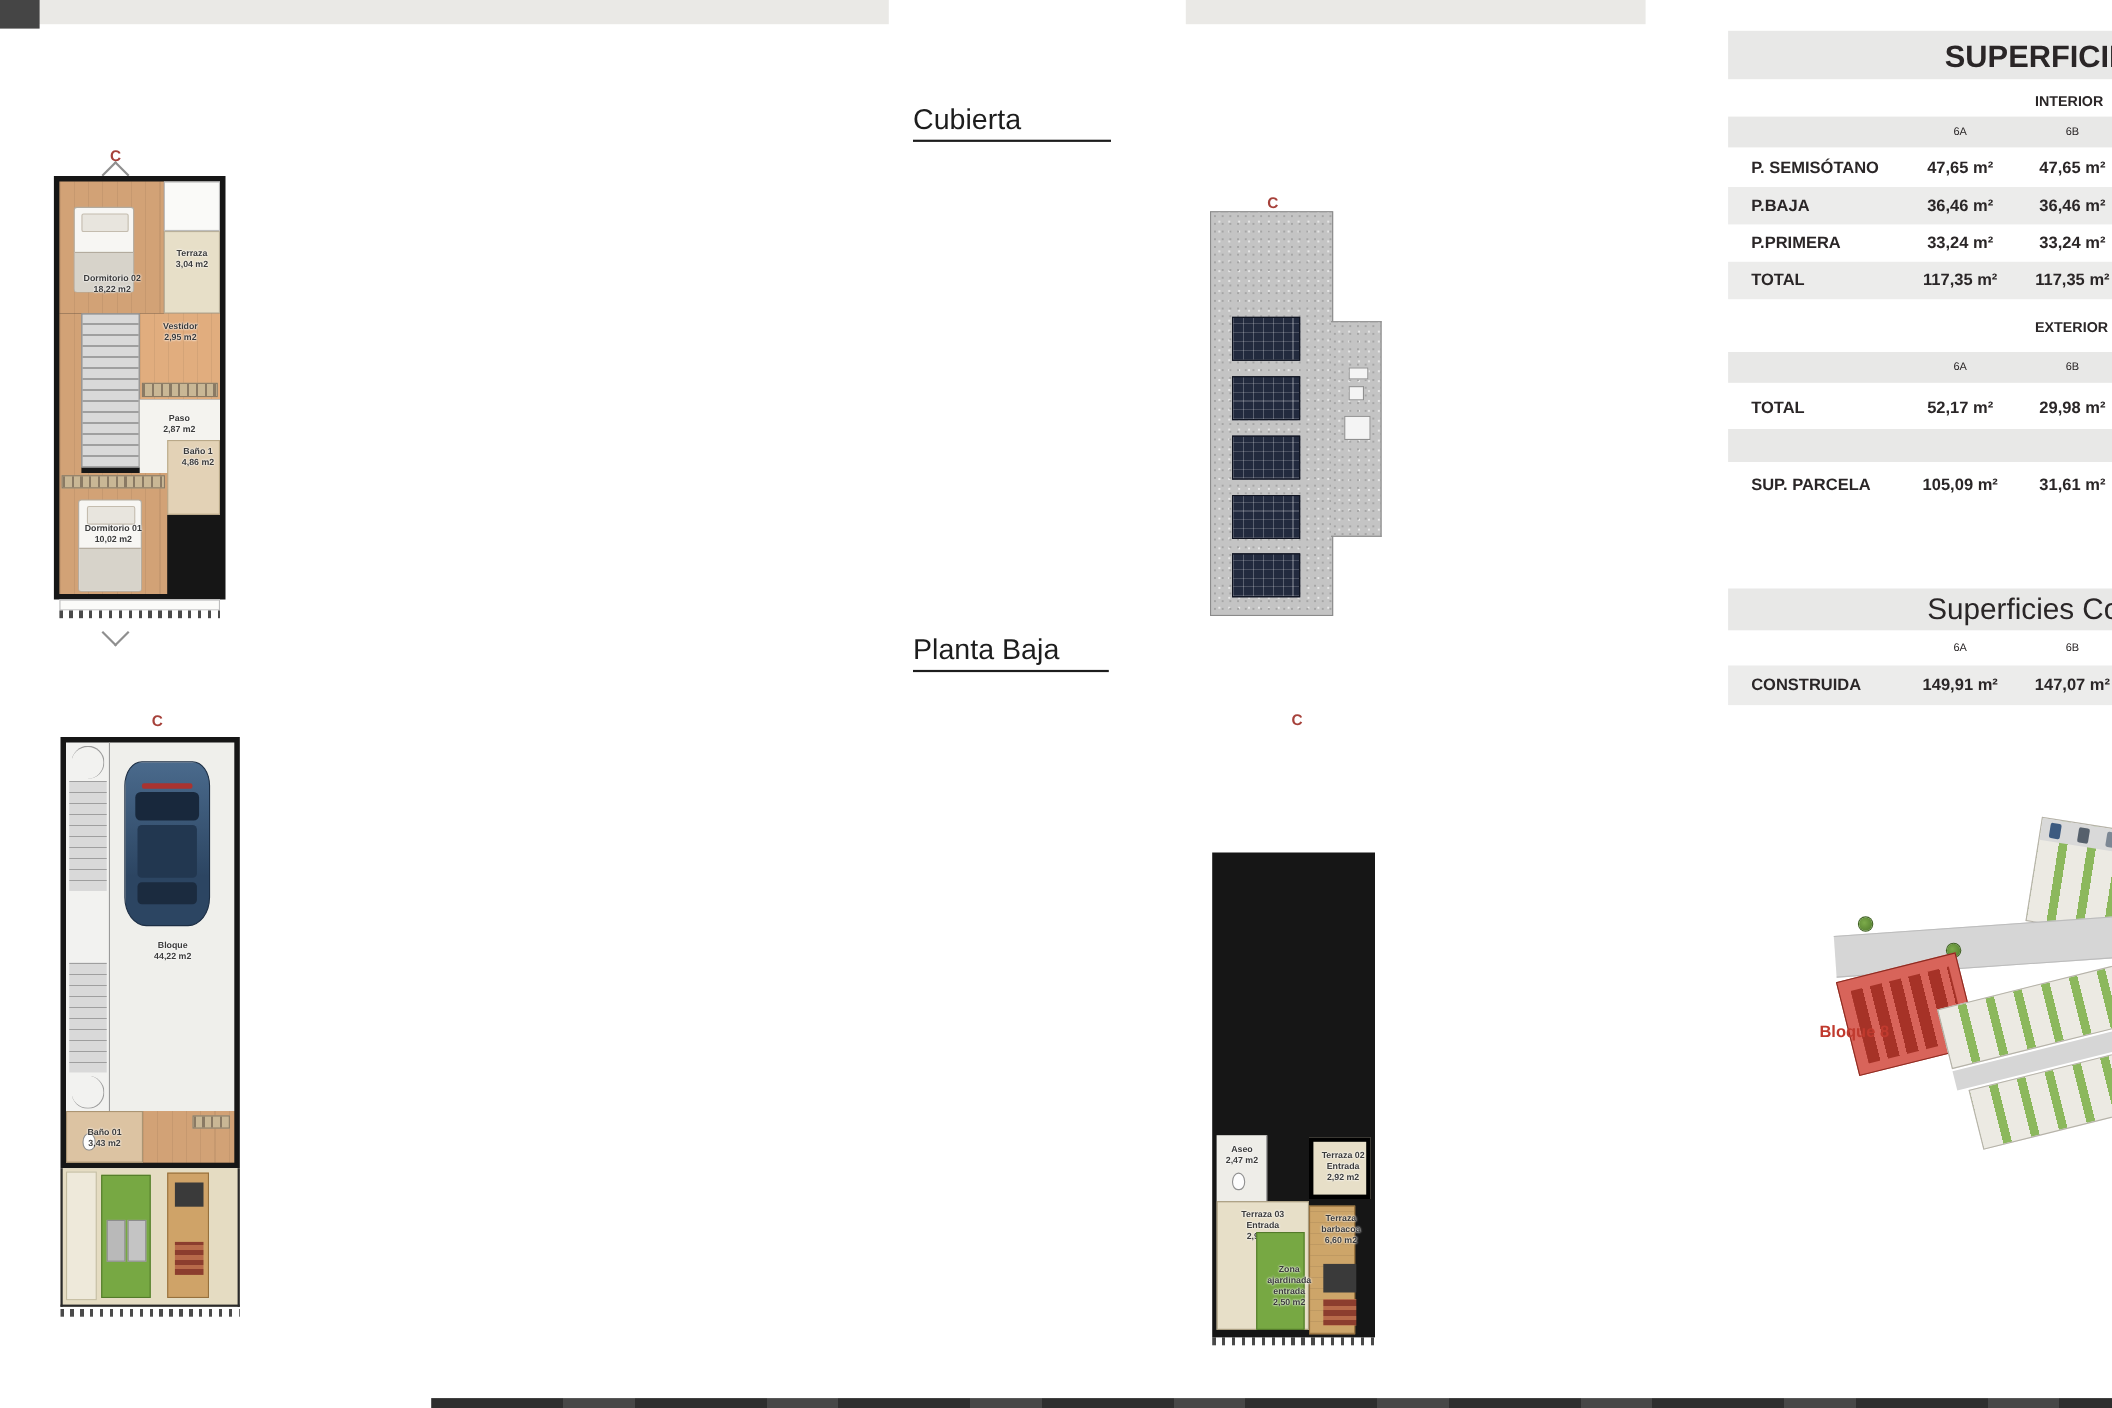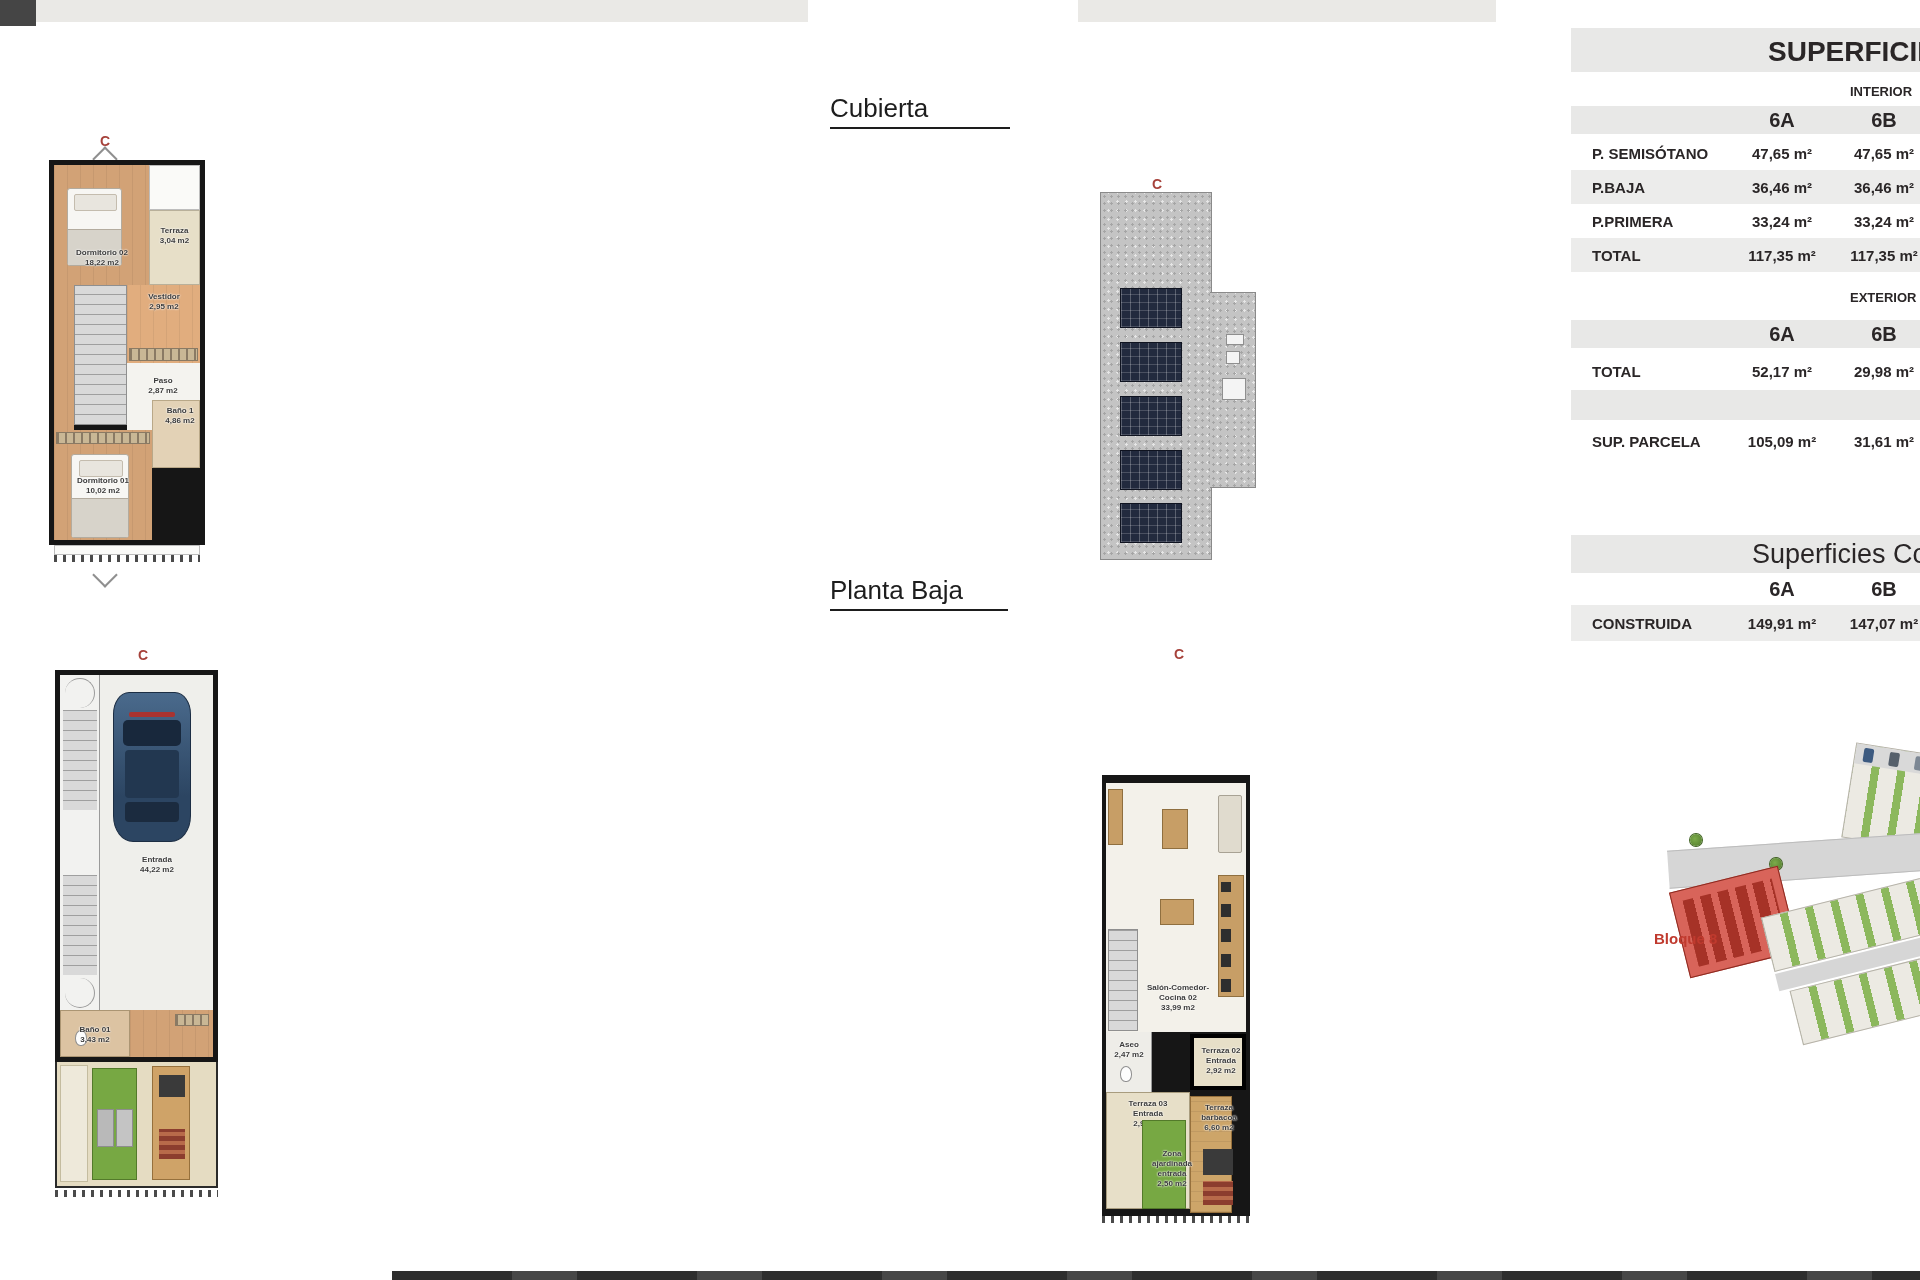--- a/index.html
+++ b/index.html
@@ -6,21 +6,21 @@
   html,body{background:#fff}
   .canvas{position:relative;width:1920px;height:1280px;overflow:hidden;background:#fff;
           font-family:"Liberation Sans",sans-serif;color:#2a2627}
   .a{position:absolute}
 
   
   .panel{position:absolute;width:420px}
   .band{position:absolute;left:0;width:100%;background:#e8e8e7}
   .tbl-title{position:absolute;font-size:28px;font-weight:600;color:#2a2627;white-space:nowrap}
   .sec-label{position:absolute;left:279px;width:140px;font-size:13px;font-weight:700;white-space:nowrap}
-  .col-h{position:absolute;top:50%;transform:translate(-50%,-50%);font-size:20px;font-weight:700}
+  .col-h{position:absolute;top:50%;transform:translate(-50%,-50%);font-size:10px;font-weight:400}
   .t-row{position:absolute;left:0;width:100%;height:34px}
   .t-row.alt{background:#ececeb}
   .t-label{position:absolute;left:21px;top:50%;transform:translateY(-50%);font-size:15px;font-weight:700;white-space:nowrap}
   .t-val{position:absolute;top:50%;transform:translate(-50%,-50%);font-size:15px;font-weight:600;white-space:nowrap}
   .va{left:211px}.vb{left:313px}
 
   
   .h-big{position:absolute;font-size:26px;font-weight:400;color:#1d1d1d;white-space:nowrap}
   .h-rule{position:absolute;height:2px;background:#1d1d1d}
 
@@ -153,21 +153,21 @@
 
     <div class="a" style="left:58px;top:22px;width:78px;height:150px">
       <div class="a" style="inset:0;background:linear-gradient(180deg,#4a6a8c,#2c4562 70%);border-radius:16px 16px 20px 20px/22px 22px 26px 26px;border:1px solid #1c2e44"></div>
       <div class="a" style="left:16px;top:20px;width:46px;height:5px;background:#a93330;border-radius:2px"></div>
       <div class="a" style="left:10px;top:28px;width:58px;height:26px;background:#18283c;border-radius:5px"></div>
       <div class="a" style="left:12px;top:58px;width:54px;height:48px;background:#223750;border-radius:4px"></div>
       <div class="a" style="left:12px;top:110px;width:54px;height:20px;background:#1b2b3f;border-radius:4px"></div>
     </div>
 
     <div class="rlabel" style="left:50px;top:185px;width:104px">
-      <span>Entrada</span>
+      <span>Bloque</span>
       <span>44,22 m2</span>
     </div>
 
     <div class="room" style="left:5px;top:340px;width:70px;height:47px;background:#dcc3a2;border:1px solid #ab9573"></div>
     <div class="toilet" style="left:20px;top:360px"></div>
     <div class="room wood" style="left:75px;top:340px;width:83px;height:47px"></div>
     <div class="wardrobe" style="left:120px;top:344px;width:34px;height:12px"></div>
 
     <div class="rlabel" style="left:8px;top:355px;width:64px">
       <span>Baño 01</span>
@@ -205,34 +205,20 @@
     <div class="roofbox" style="left:122px;top:186px;width:24px;height:22px"></div>
   </div>
 
   <div class="marker-c" style="left:1174px;top:646px">C</div>
 
   <div class="a" style="left:1102px;top:668px;width:148px;height:555px">
 
 
     <div class="walls" style="left:0;top:107px;width:148px;height:441px"></div>
 
-    <div class="room" style="left:4px;top:115px;width:140px;height:249px;background:#f3f1ea">
-      <div class="woodfurn" style="left:2px;top:6px;width:15px;height:56px"></div>
-      <div class="sofa" style="left:112px;top:12px;width:24px;height:58px"></div>
-      <div class="woodfurn" style="left:56px;top:26px;width:26px;height:40px"></div>
-      <div class="woodfurn" style="left:54px;top:116px;width:34px;height:26px"></div>
-      <div class="woodfurn" style="left:112px;top:92px;width:26px;height:122px">
-        <div class="appl" style="left:2px;top:6px;width:10px;height:110px"></div>
-      </div>
-      <div class="stairs" style="position:absolute;left:2px;top:146px;width:30px;height:102px"></div>
-      <div class="rlabel" style="left:34px;top:200px;width:76px">
-        <span>Salón-Comedor-Cocina 02</span>
-        <span>33,99 m2</span>
-      </div>
-    </div>
 
     <div class="room" style="left:4px;top:364px;width:46px;height:60px;background:#eeede8;border-right:1px solid #9a9a9a">
       <div class="toilet" style="left:14px;top:34px"></div>
       <div class="rlabel" style="left:2px;top:8px;width:42px">
         <span>Aseo</span>
         <span>2,47 m2</span>
       </div>
     </div>
 
     <div class="room beige" style="left:88px;top:366px;width:56px;height:56px;border:4px solid #000000">

